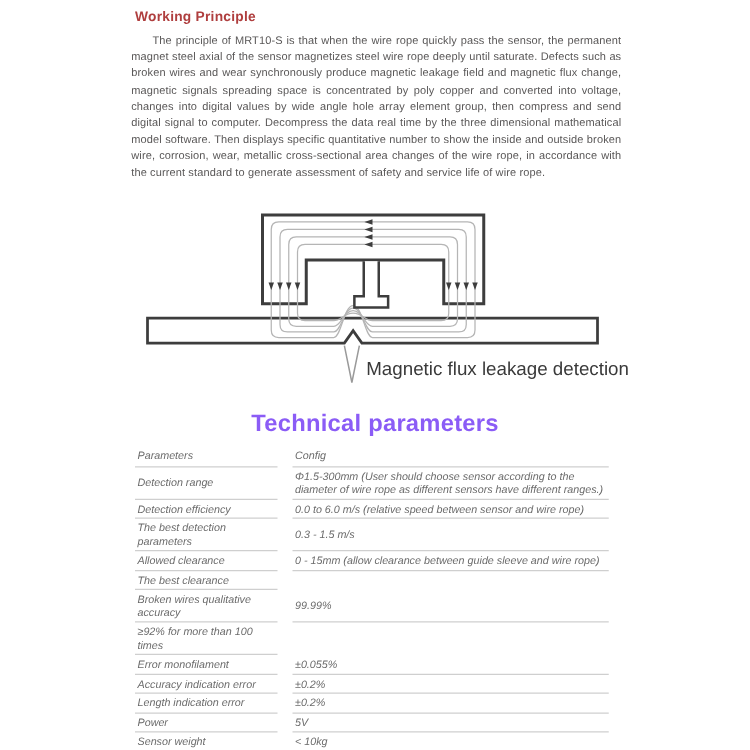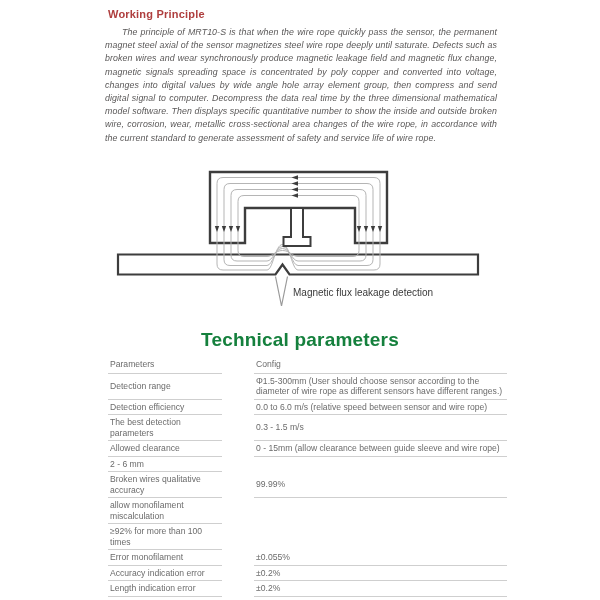--- a/index.html
+++ b/index.html
@@ -7,36 +7,36 @@
     position:relative;width:600px;height:600px;background:#ffffff;overflow:hidden;
     font-family:"Liberation Sans", sans-serif;
   }
   .wp-title{
     position:absolute;left:108px;top:8px;margin:0;
     font-size:11px;font-weight:bold;color:#AF3E3E;letter-spacing:.2px;
   }
   .wp-body{
     position:absolute;left:105px;top:26px;width:392px;margin:0;
     font-size:8.8px;line-height:13.2px;color:#595757;
-    text-align:justify;text-indent:17px;letter-spacing:.1px;font-style:italic;
+    text-align:justify;text-indent:17px;letter-spacing:.1px;
   }
   .diagram-svg{position:absolute;left:0;top:0;}
   .diagram-caption{
     position:absolute;left:293px;top:287px;
-    font-size:10px;color:#3a3a3a;white-space:nowrap;
+    font-size:15px;color:#3a3a3a;white-space:nowrap;
   }
   .tp-title{
     position:absolute;left:0;top:329px;width:600px;margin:0;text-align:center;
-    font-size:19px;font-weight:bold;color:#15803d;letter-spacing:.2px;
+    font-size:19px;font-weight:bold;color:#8b5cf6;letter-spacing:.2px;
   }
   .params-table{
     position:absolute;left:108px;top:356px;width:387px;
     font-size:8.6px;line-height:10.5px;color:#6b6b6b;
   }
-  .trow{display:grid;grid-template-columns:114px 253px;column-gap:32px;}
+  .trow{display:grid;grid-template-columns:114px 253px;column-gap:12px;font-style:italic;}
   .cell{
     border-bottom:1px solid #cfcfcf;
     padding:2px 1px 2px 2px;
     display:flex;align-items:center;
   }
   .thead .cell{padding-top:3px;padding-bottom:3px;}
 </style>
 </head>
 <body>
 
@@ -105,46 +105,45 @@
         </div>
         <div class="trow">
           <div class="cell">The best detection parameters</div>
           <div class="cell">0.3 - 1.5 m/s</div>
         </div>
         <div class="trow">
           <div class="cell">Allowed clearance</div>
           <div class="cell">0 - 15mm (allow clearance between guide sleeve and wire rope)</div>
         </div>
         <div class="trow">
-          <div class="cell">2 - 6 mm</div>
+          <div class="cell">The best clearance</div>
         </div>
         <div class="trow">
           <div class="cell">Broken wires qualitative accuracy</div>
           <div class="cell">99.99%</div>
         </div>
         <div class="trow">
-          <div class="cell">allow monofilament miscalculation</div>
         </div>
         <div class="trow">
           <div class="cell">≥92% for more than 100 times</div>
         </div>
         <div class="trow">
           <div class="cell">Error monofilament</div>
           <div class="cell">±0.055%</div>
         </div>
         <div class="trow">
           <div class="cell">Accuracy indication error</div>
           <div class="cell">±0.2%</div>
         </div>
         <div class="trow">
           <div class="cell">Length indication error</div>
           <div class="cell">±0.2%</div>
         </div>
         <div class="trow">
-          <div class="cell">User</div>
+          <div class="cell">Power</div>
           <div class="cell">5V</div>
         </div>
         <div class="trow">
           <div class="cell">Sensor weight</div>
           <div class="cell">&lt; 10kg</div>
         </div>
       </div>
   </div>
 
 </div>

